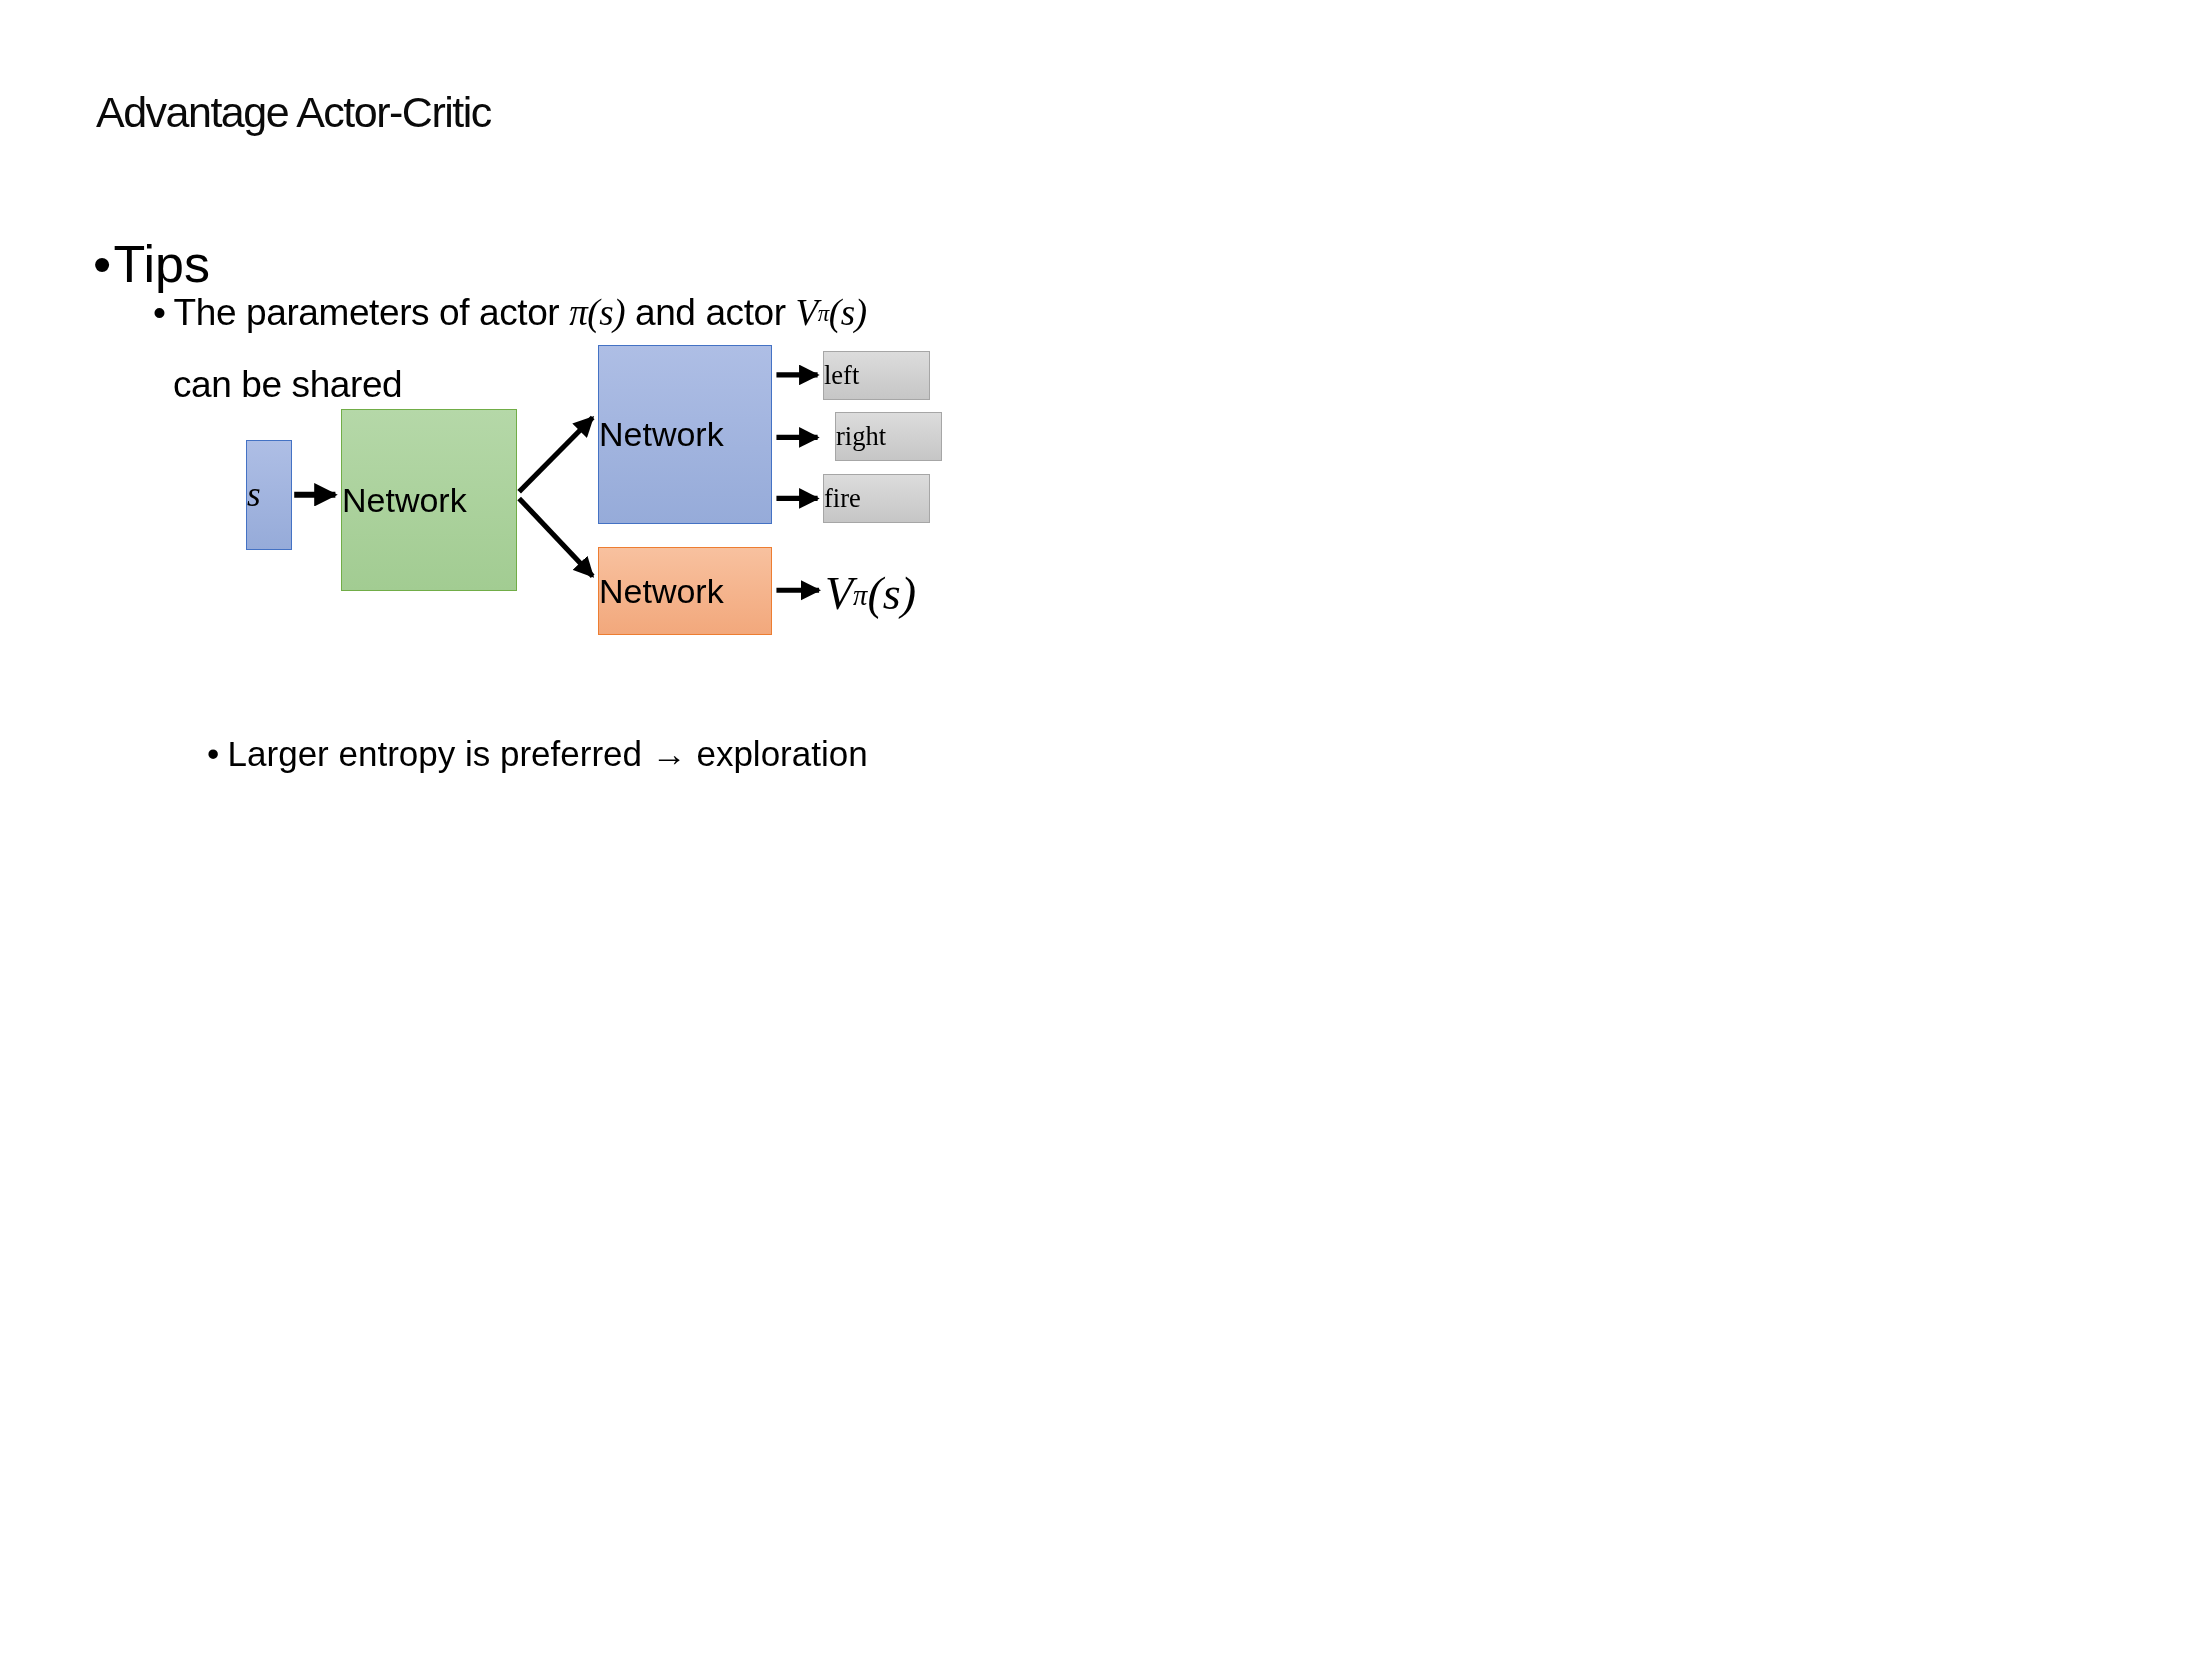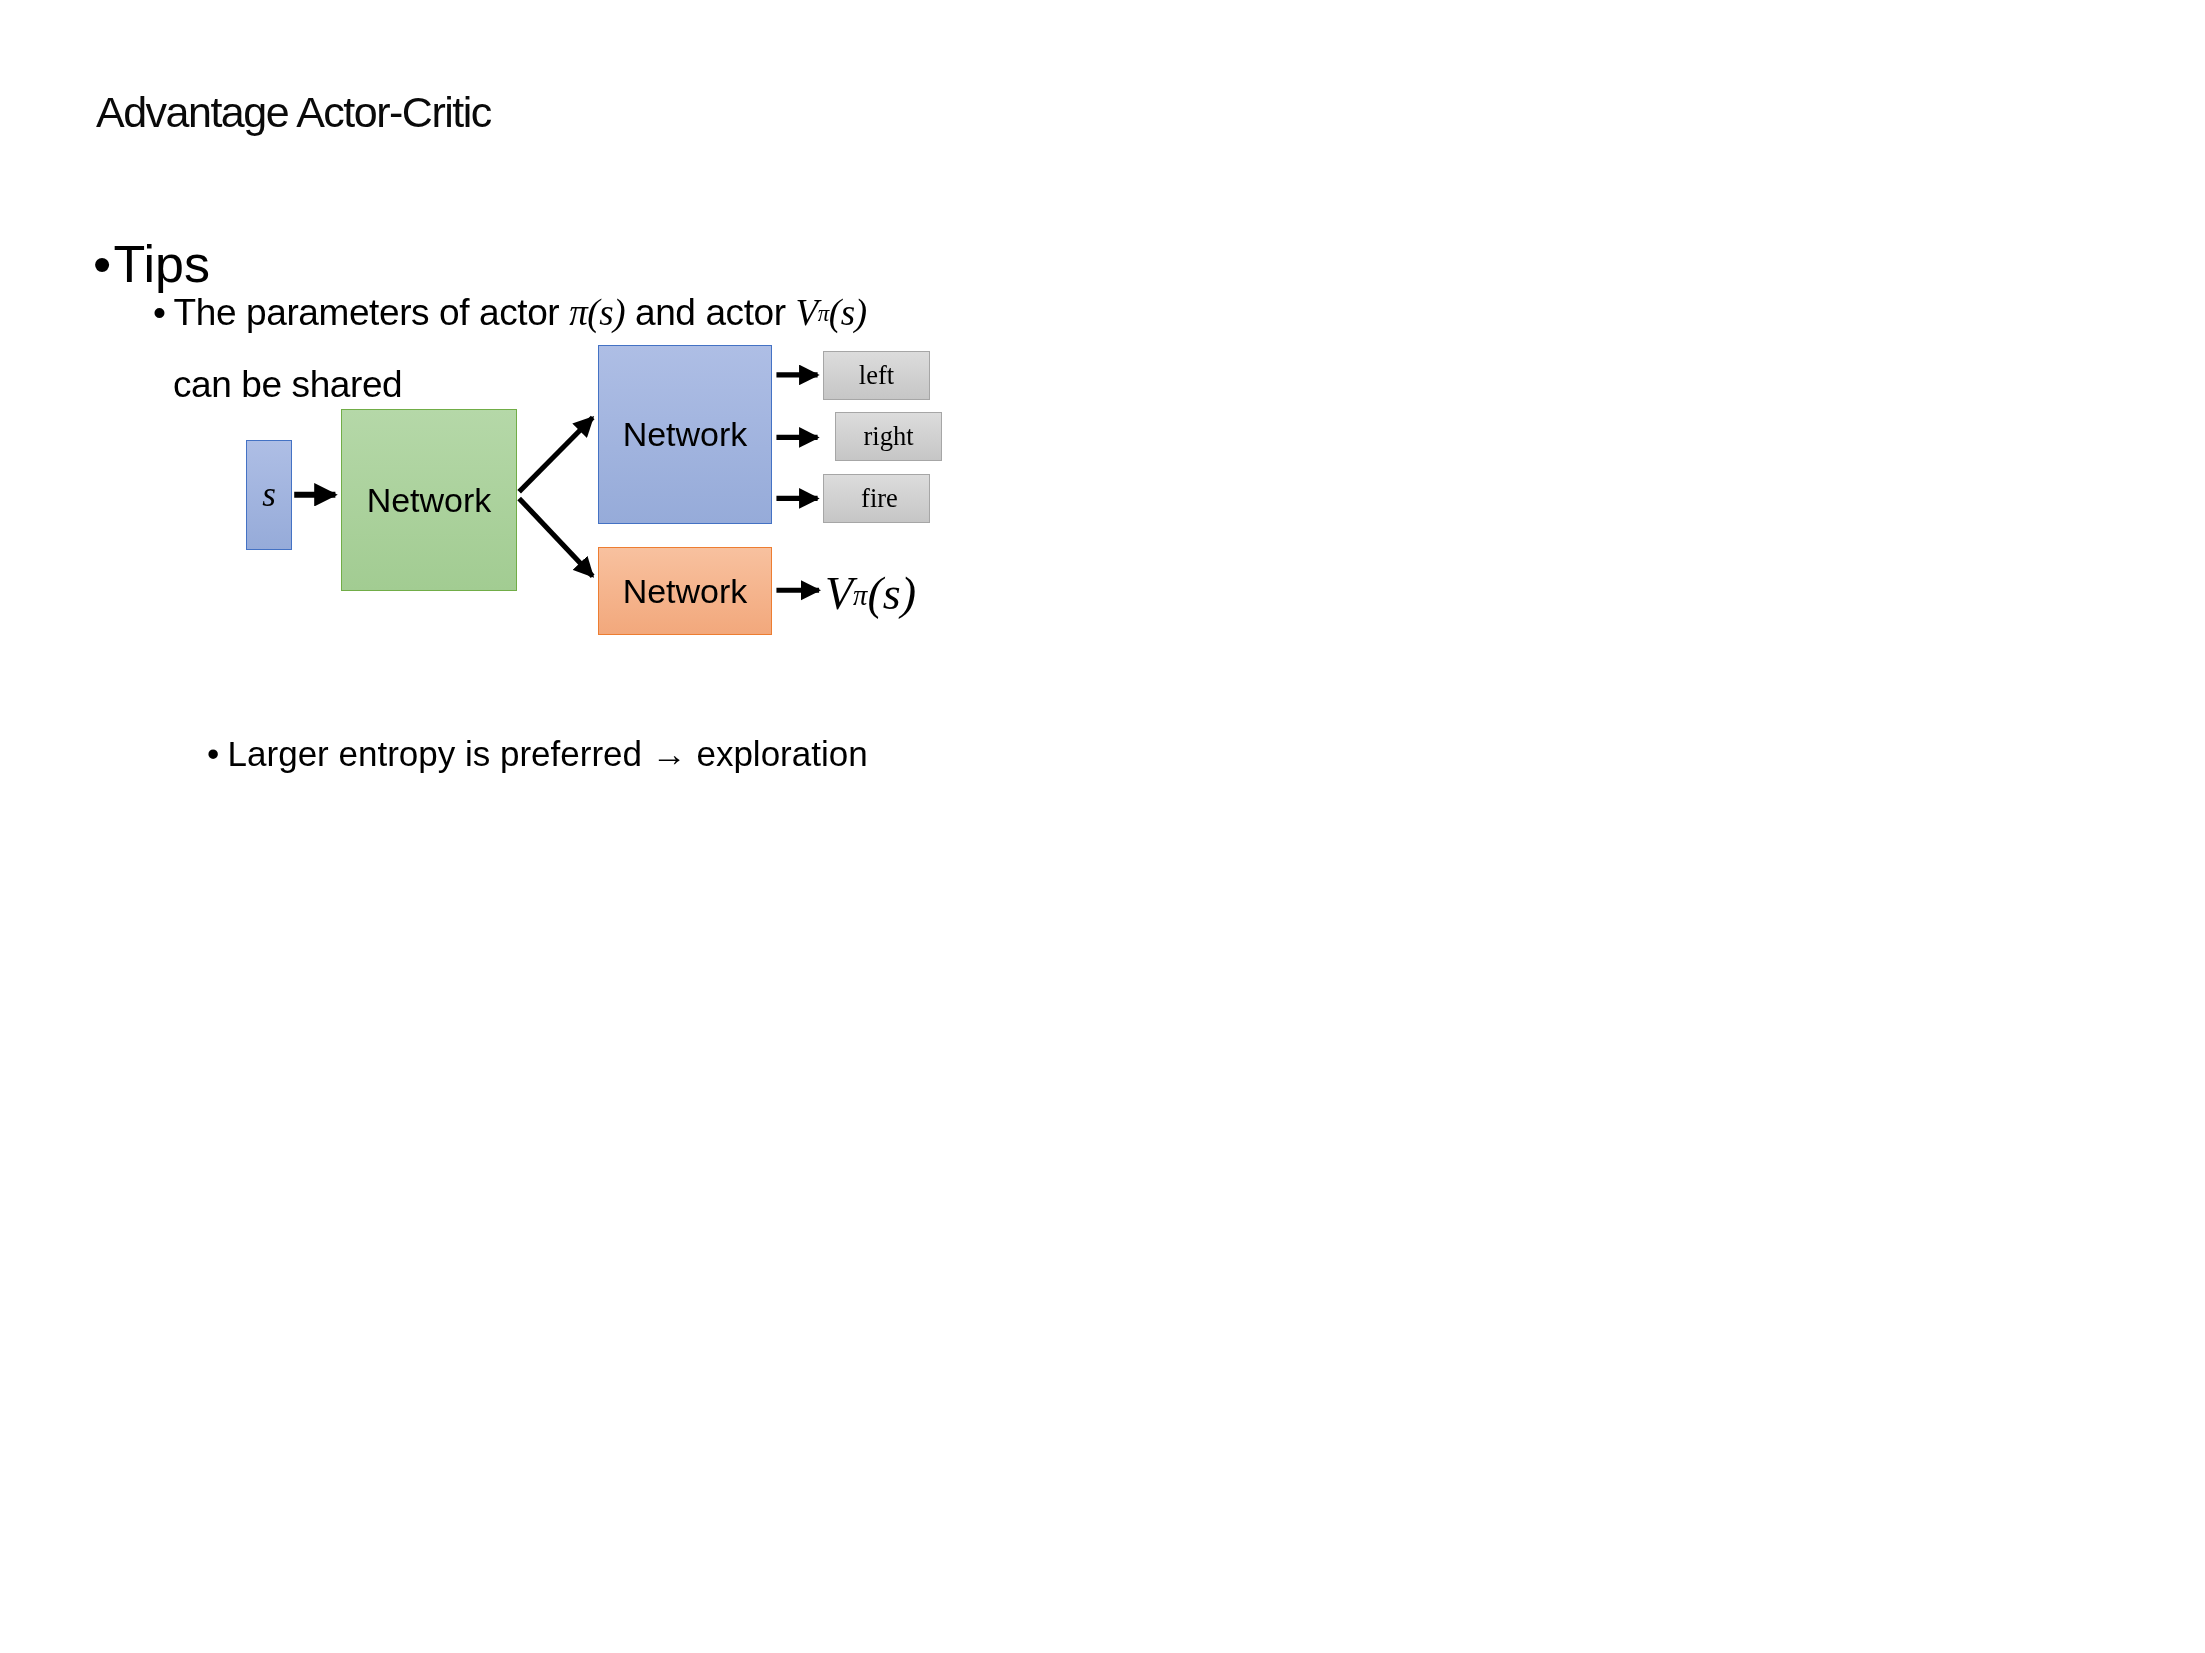--- a/index.html
+++ b/index.html
@@ -38,21 +38,21 @@
     font-style: italic;
     vertical-align: 4.4px;
     line-height: 0;
   }
   
   .box {
     position: absolute;
     box-sizing: border-box;
     display: flex;
     align-items: center;
-    justify-content: center;
+    justify-content: flex-start;
   }
   .box-input {
     left: 246px; top: 440px; width: 46px; height: 110px;
     background: linear-gradient(#aebee5, #96abd9);
     border: 1.5px solid #4472c4;
     font-size: 35px;
   }
   .box-shared {
     left: 341px; top: 409px; width: 176px; height: 182px;
     background: linear-gradient(#b5d8a8, #a2cc92);
@@ -73,21 +73,21 @@
   }
   .box-action {
     left: 823px; width: 107px; height: 49px;
     background: linear-gradient(#dcdcdc, #c6c6c6);
     border: 1.5px solid #a6a6a6;
     font-family: "Liberation Serif", serif;
     font-size: 26.5px;
   }
   .box-action-left  { top: 351px; }
   .box-action-right { top: 412px; margin-left: 12px; }
-  .box-action-fire  { top: 474px; padding-left: 6px; }
+  .box-action-fire  { top: 474px; }
   .value-label {
     position: absolute;
     left: 825px; top: 567px;
     font-size: 46px;
     white-space: nowrap;
   }
   .arrows {
     position: absolute;
     left: 0; top: 0; width: 1103px; height: 827px;
     pointer-events: none;

